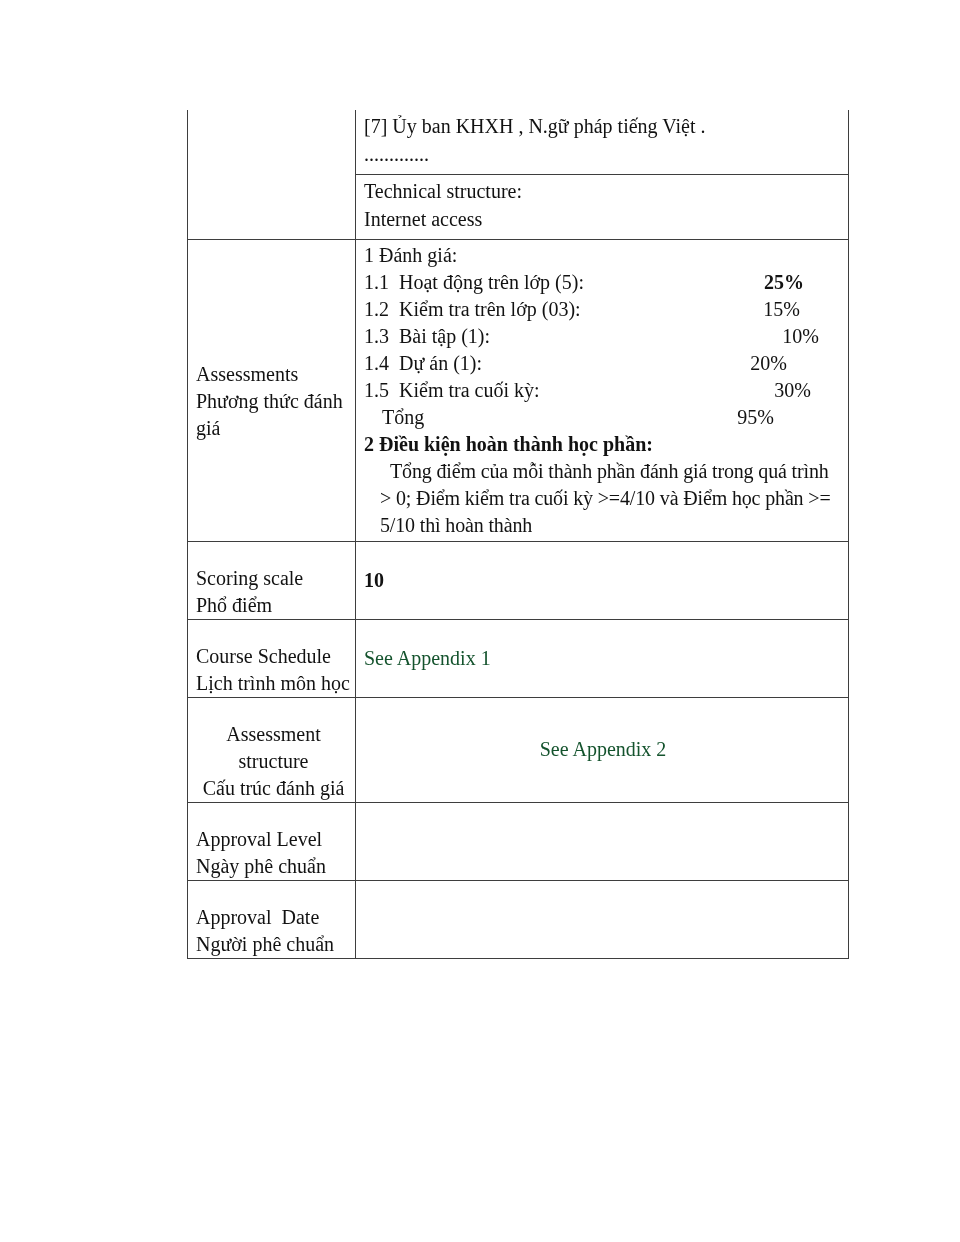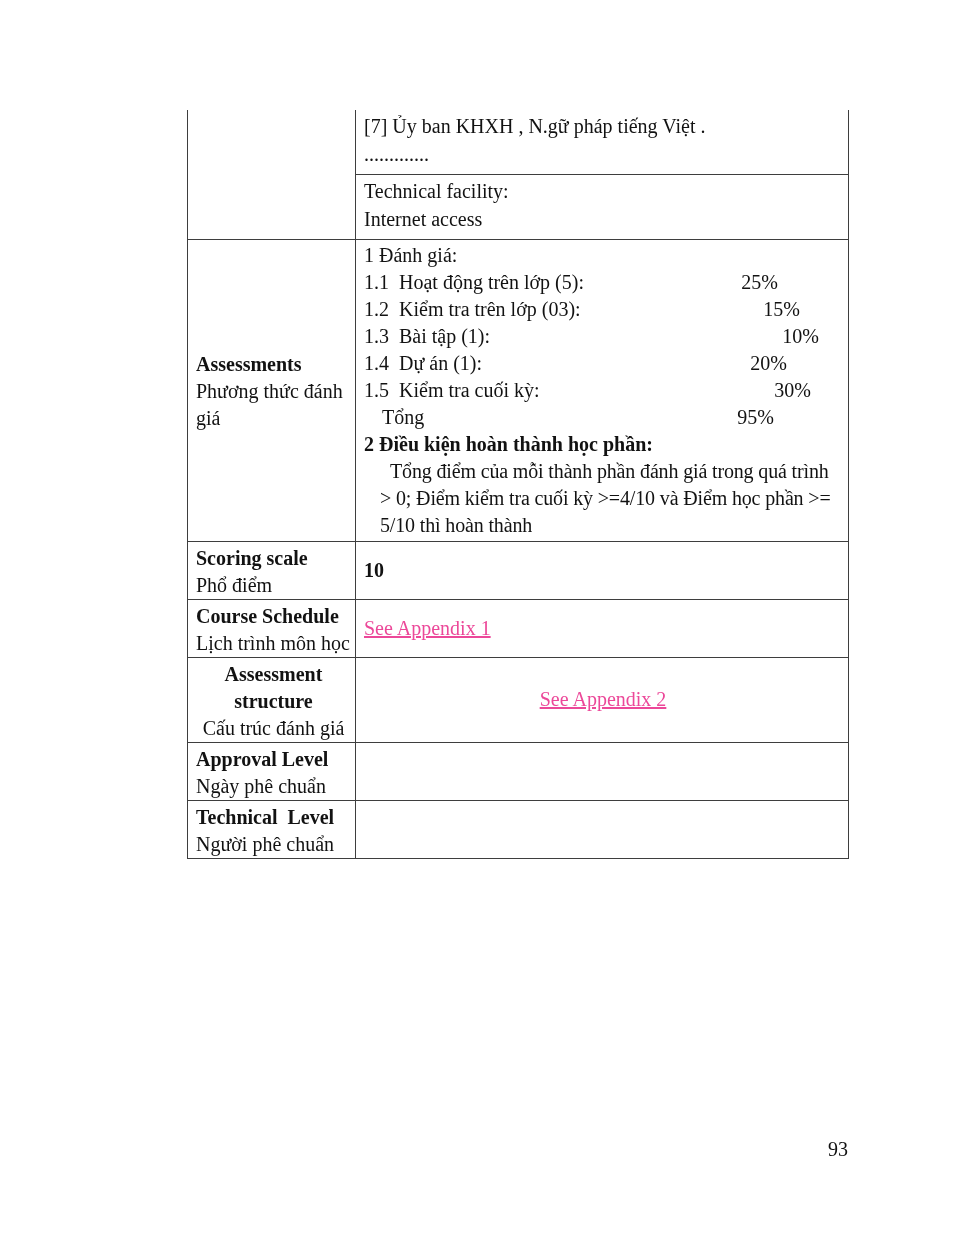--- a/index.html
+++ b/index.html
@@ -13,43 +13,43 @@
   }
   table.doc-table {
     position:absolute; left:187px; top:110px; width:661px;
     border-collapse:collapse; table-layout:fixed;
   }
   td { border:1.5px solid #3e3e3e; vertical-align:top; overflow:hidden; }
   tr.r1 td { border-top:none; }
   .left-cell  { padding:3px 4px 0 8px; }
   .right-cell { padding:2px 6px 2px 8px; }
   .v-mid { vertical-align:middle; }
-  .lab-en { font-weight:bold; white-space:pre-wrap; }
+  .lab-en { font-weight:normal; white-space:pre-wrap;margin-top:20px; }
   .lab-vi { white-space:normal; }
   .loose { line-height:28px; }
   tr.r1 { height:64px; }
   tr.r2 { height:65px; }
   tr.r3 { height:299px; }
   tr.r4 { height:55px; }
   tr.r5 { height:54px; }
   tr.r6 { height:82px;text-align:center; }
   tr.r7 { height:53px; }
   tr.r8 { height:55px; }
   .bold { font-weight:bold; }
   .assess-line { display:flex; white-space:pre-wrap; }
   .assess-value { margin-left:auto; }
-  .assess-list .assess-line:nth-of-type(1) .assess-value { margin-right:64px; }
+  .assess-list .assess-line:nth-of-type(1) .assess-value { margin-right:38px;font-weight:bold; }
   .assess-list .assess-line:nth-of-type(2) .assess-value { margin-right:42px; }
   .assess-list .assess-line:nth-of-type(3) .assess-value { margin-right:23px; }
   .assess-list .assess-line:nth-of-type(4) .assess-value { margin-right:55px; }
   .assess-list .assess-line:nth-of-type(5) .assess-value { margin-right:31px; }
   .assess-list .assess-line:nth-of-type(6) .assess-value { margin-right:68px; }
   .assess-list .assess-line:nth-of-type(6) .assess-label { padding-left:18px;text-align:center; }
   .completion-text { text-indent:10px; letter-spacing:-0.15px;margin-left:16px; }
-  .appendix-link { text-decoration:underline; color:#ec4899; cursor:pointer; }
+  .appendix-link { color:#14532d; cursor:pointer; }
   .footer-page-number {
     position:absolute; left:187px; top:1136px; width:661px;
     text-align:right; font-size:20px;
   }
 </style>
 </head>
 <body>
 
 <div class="page">
 
@@ -63,21 +63,21 @@
         <tr class="r1">
       <td class="left-cell" rowspan="2"></td>
       <td class="right-cell loose">
         <div>[7] Ủy ban KHXH , N.gữ pháp tiếng Việt .</div>
         <div>.............</div>
       </td>
     </tr>
 
     <tr class="r2">
       <td class="right-cell loose">
-        <div>Technical facility:</div>
+        <div>Technical structure:</div>
         <div>Internet access</div>
       </td>
     </tr>
 
     <tr class="r3">
       <td class="left-cell v-mid">
         <div class="lab-en">Assessments</div>
         <div class="lab-vi">Phương thức đánh giá</div>
       </td>
       <td class="right-cell">
@@ -154,24 +154,23 @@
         <div class="lab-en">Approval Level</div>
         <div class="lab-vi">Ngày phê chuẩn</div>
       </td>
       <td class="right-cell">
         <div></div>
       </td>
     </tr>
 
     <tr class="r8">
       <td class="left-cell">
-        <div class="lab-en">Technical  Level</div>
+        <div class="lab-en">Approval  Date</div>
         <div class="lab-vi">Người phê chuẩn</div>
       </td>
       <td class="right-cell">
         <div></div>
       </td>
     </tr>
   </tbody>
     </table>
 
-  <div class="footer-page-number">93</div>
 </div>
 
 </body></html>

